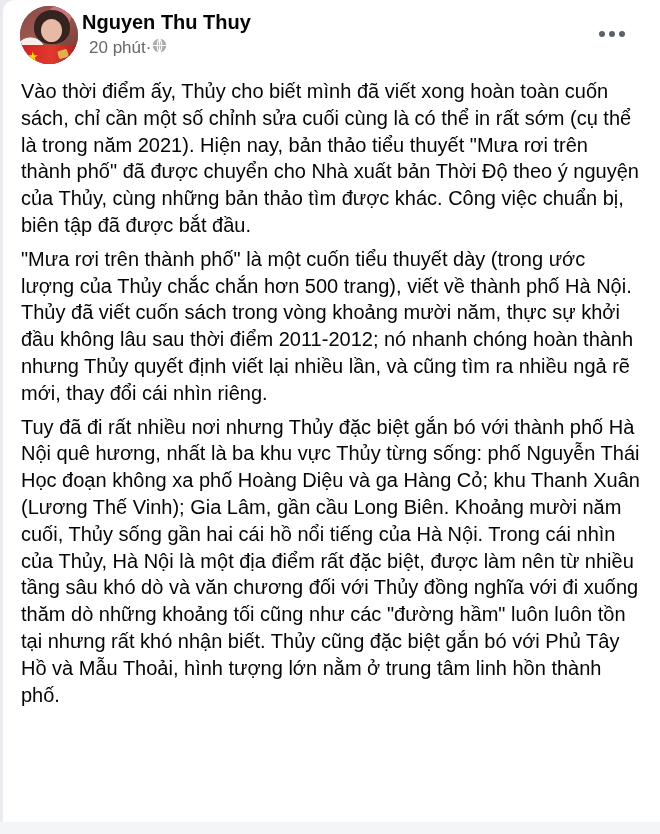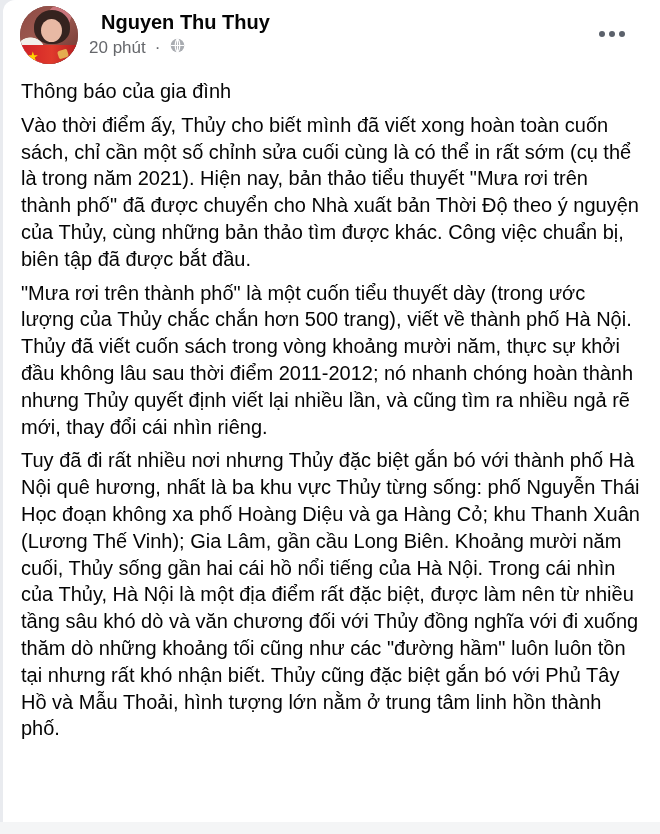--- a/index.html
+++ b/index.html
@@ -28,23 +28,23 @@
     background:
       radial-gradient(circle at 68% 18%, #c9747b 0 18%, transparent 19%),
       radial-gradient(circle at 18% 80%, #f2efe9 0 22%, transparent 23%),
       linear-gradient(140deg,#8e4a44 0%,#9c5a50 45%,#6d332e 100%);}
   .avatar .hair{position:absolute;left:14px;top:4px;width:36px;height:34px;border-radius:50% 50% 45% 45%;background:#35231f;}
   .avatar .face{position:absolute;left:21px;top:13px;width:21px;height:23px;border-radius:50%;background:#e8b9a4;}
   .avatar .flagband{position:absolute;left:0;bottom:0;width:100%;height:19px;
     background:linear-gradient(90deg,#d01f26 0%,#e03a2c 55%,#b51d20 100%);}
   .avatar .star{position:absolute;left:7px;bottom:1px;font-size:13px;line-height:13px;color:#ffdom;color:#ffd400;}
   .avatar .streak{position:absolute;right:10px;bottom:6px;width:10px;height:8px;background:#e9c357;border-radius:2px;transform:rotate(-18deg);opacity:.85;}
-  .author-line{margin-left:81px;padding-top:2px;}
+  .author-line{margin-left:62px;padding-top:2px;}
   .author-name{font-size:20px;font-weight:bold;color:#050505;line-height:24px;cursor:pointer;}
-  .meta-row{margin-left:69px;display:flex;align-items:center;gap:9px;margin-top:3px;
+  .meta-row{margin-left:69px;display:flex;align-items:center;gap:0;margin-top:3px;
     color:#65676b;font-size:17px;line-height:20px;}
   .meta-row .dot-sep{color:#65676b;}
   .globe{display:inline-block;vertical-align:middle;}
   .post-options{
     position:absolute;right:30px;top:20px;width:36px;height:28px;
     display:flex;align-items:center;justify-content:center;gap:4px;cursor:pointer;
     border-radius:6px;
   }
   .post-options i{width:6px;height:6px;border-radius:50%;background:#5b616b;display:block;}
   
@@ -89,21 +89,20 @@
     </div>
 
     <div class="post-options">
       <i></i>
       <i></i>
       <i></i>
     </div>
   </div>
 
   <div class="post-body">
-    <p>Thông báo của gia đình</p>
     <p>Vào thời điểm ấy, Thủy cho biết mình đã viết xong hoàn toàn cuốn sách, chỉ cần một số chỉnh sửa cuối cùng là có thể in rất sớm (cụ thể là trong năm 2021). Hiện nay, bản thảo tiểu thuyết "Mưa rơi trên thành phố" đã được chuyển cho Nhà xuất bản Thời Độ theo ý nguyện của Thủy, cùng những bản thảo tìm được khác. Công việc chuẩn bị, biên tập đã được bắt đầu.</p>
     <p>"Mưa rơi trên thành phố" là một cuốn tiểu thuyết dày (trong ước lượng của Thủy chắc chắn hơn 500 trang), viết về thành phố Hà Nội. Thủy đã viết cuốn sách trong vòng khoảng mười năm, thực sự khởi đầu không lâu sau thời điểm 2011-2012; nó nhanh chóng hoàn thành nhưng Thủy quyết định viết lại nhiều lần, và cũng tìm ra nhiều ngả rẽ mới, thay đổi cái nhìn riêng.</p>
     <p>Tuy đã đi rất nhiều nơi nhưng Thủy đặc biệt gắn bó với thành phố Hà Nội quê hương, nhất là ba khu vực Thủy từng sống: phố Nguyễn Thái Học đoạn không xa phố Hoàng Diệu và ga Hàng Cỏ; khu Thanh Xuân (Lương Thế Vinh); Gia Lâm, gần cầu Long Biên. Khoảng mười năm cuối, Thủy sống gần hai cái hồ nổi tiếng của Hà Nội. Trong cái nhìn của Thủy, Hà Nội là một địa điểm rất đặc biệt, được làm nên từ nhiều tầng sâu khó dò và văn chương đối với Thủy đồng nghĩa với đi xuống thăm dò những khoảng tối cũng như các "đường hầm" luôn luôn tồn tại nhưng rất khó nhận biết. Thủy cũng đặc biệt gắn bó với Phủ Tây Hồ và Mẫu Thoải, hình tượng lớn nằm ở trung tâm linh hồn thành phố.</p>
   </div>
 
 </div>
 
 <div class="bottom-strip"></div>
 
 </body></html>

